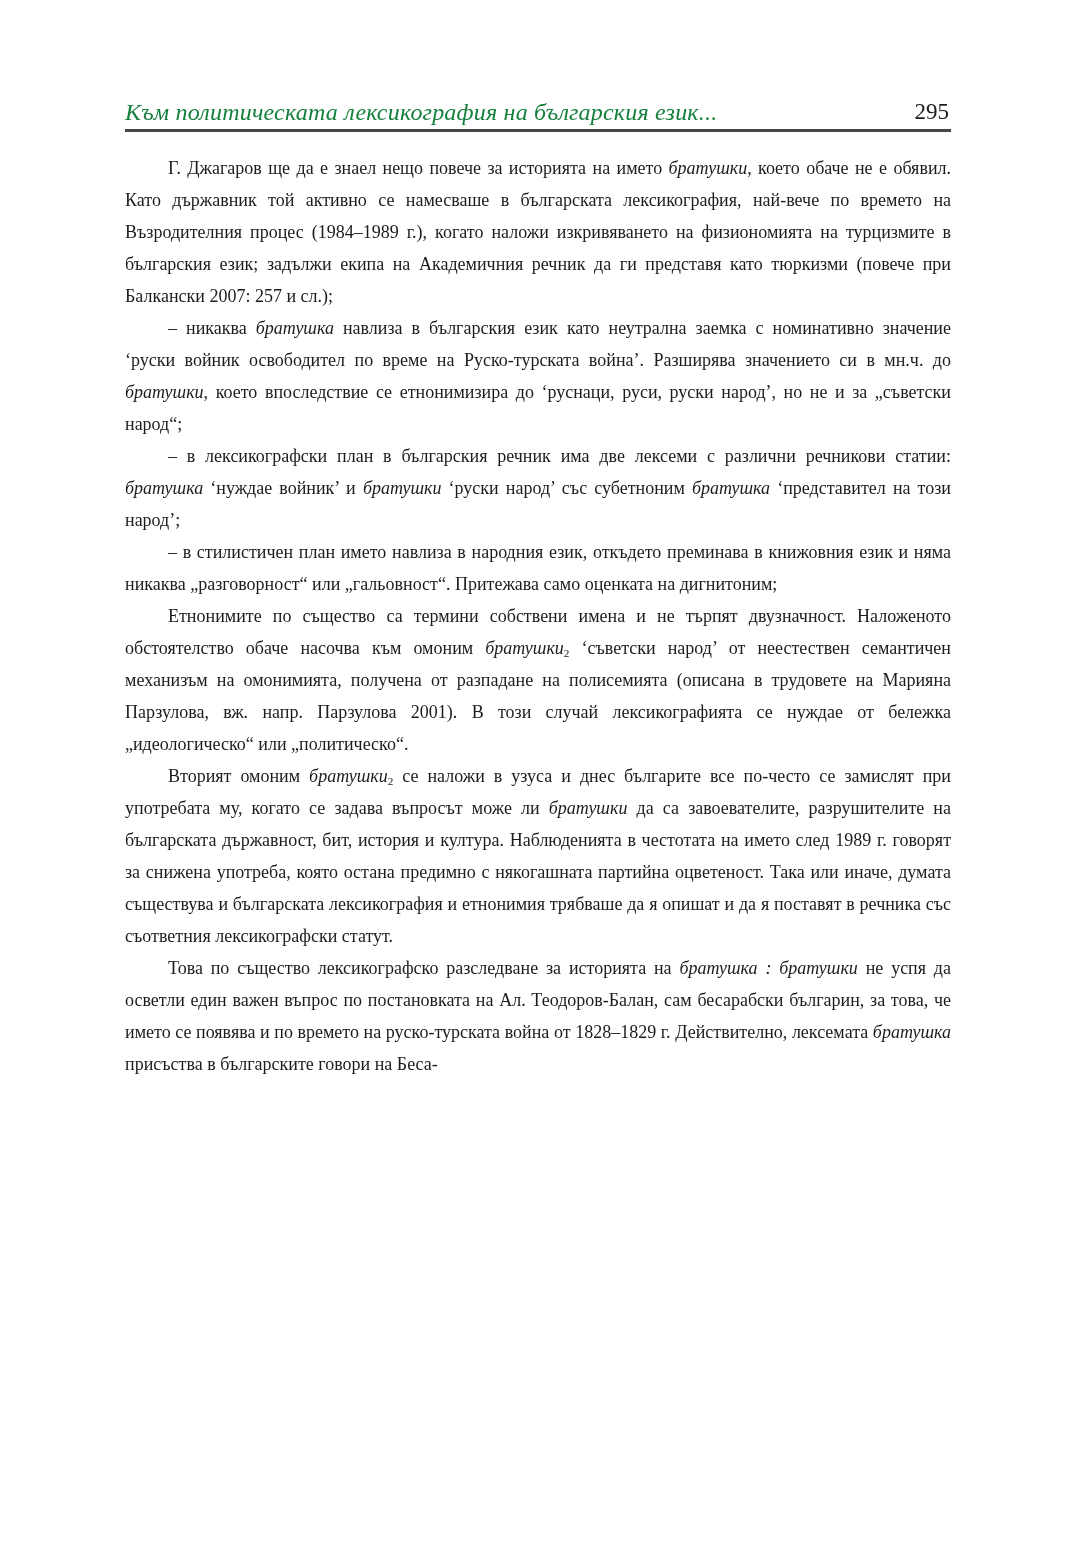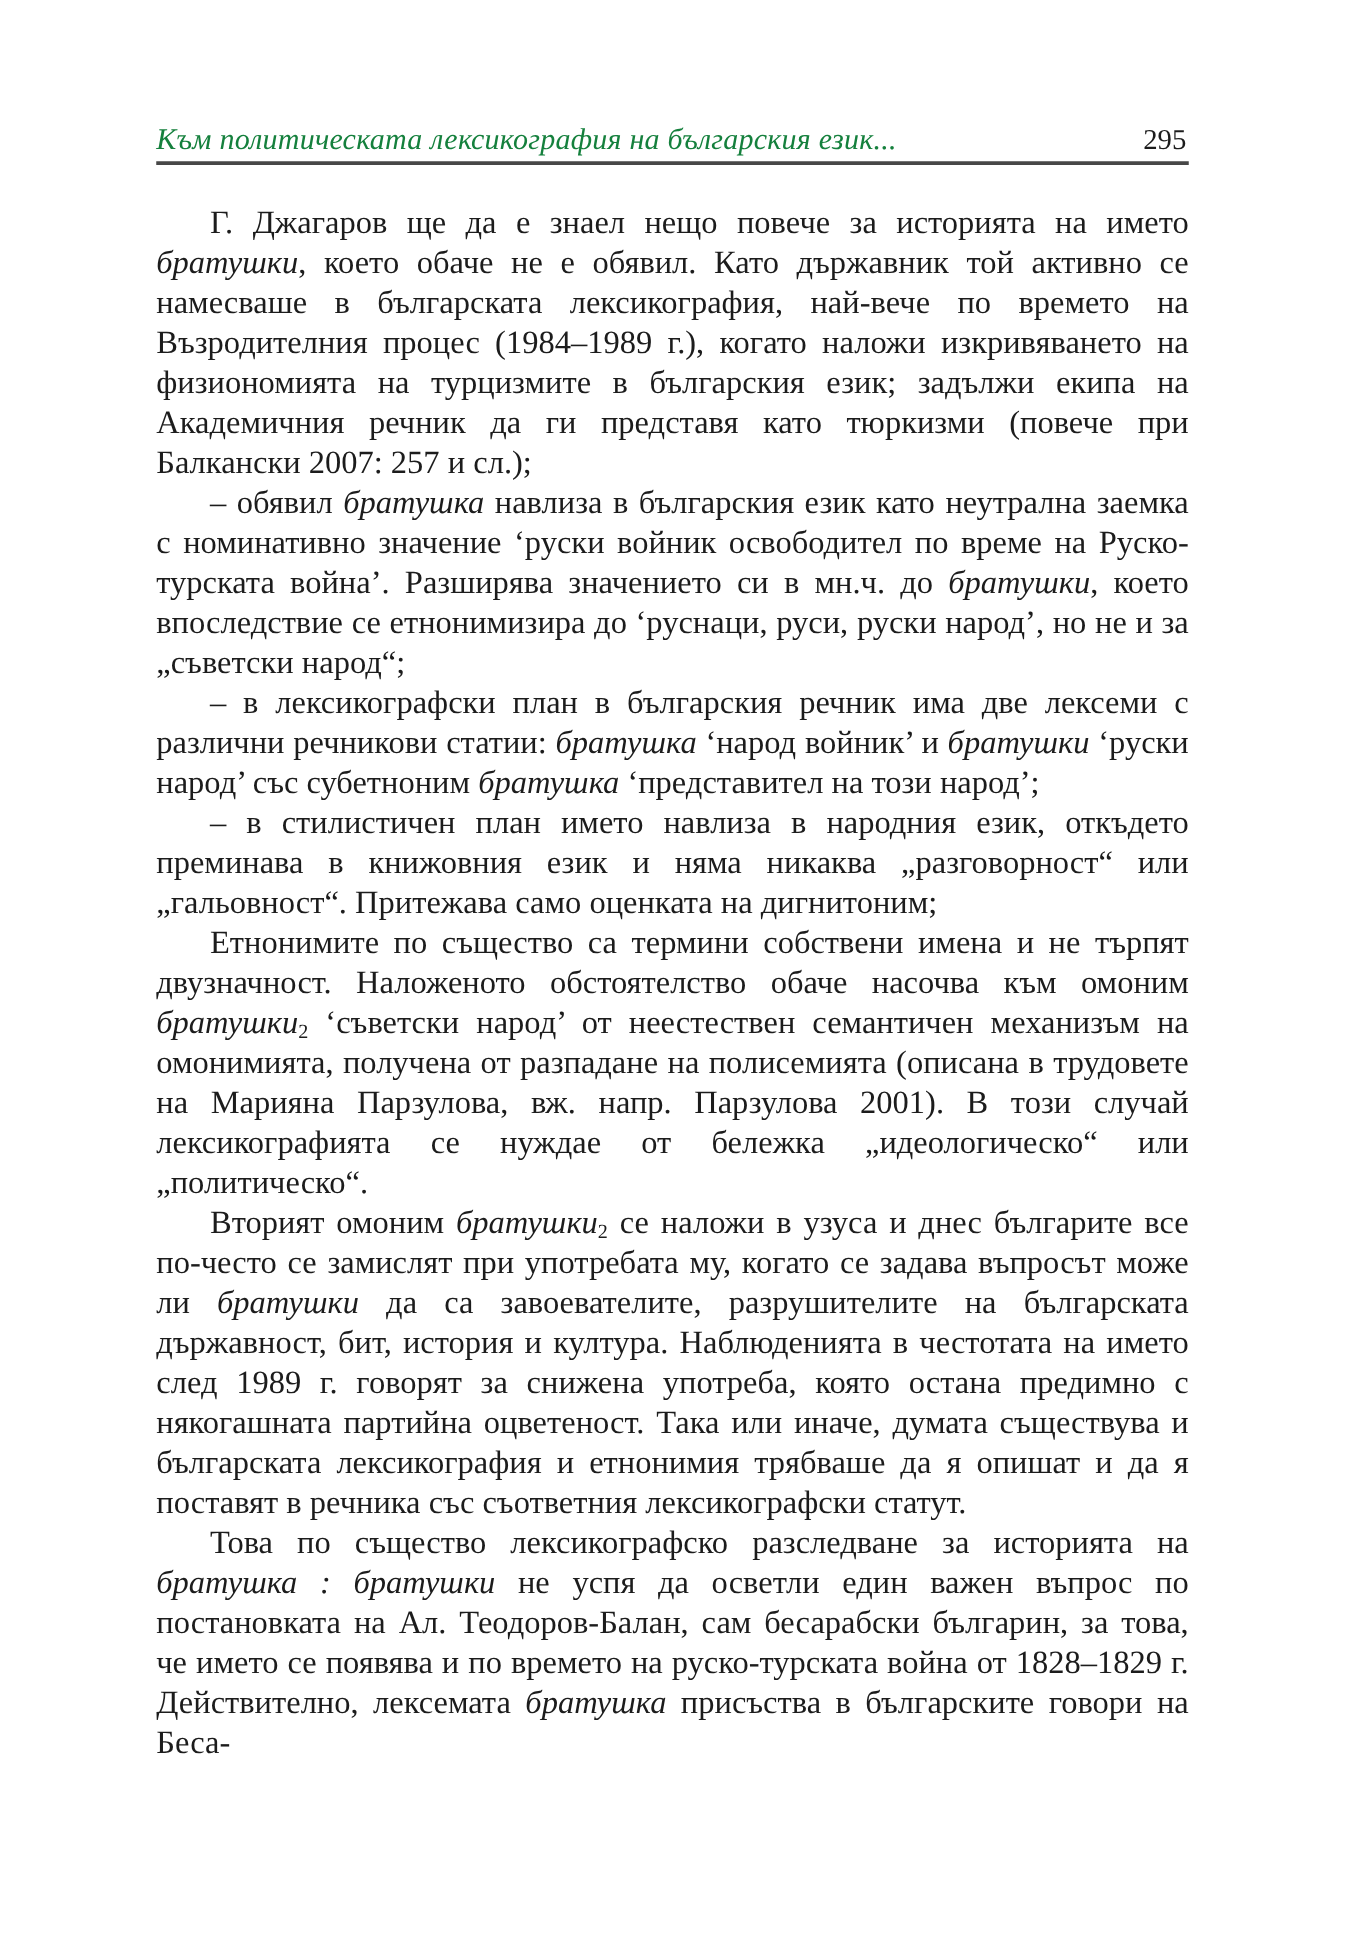--- a/index.html
+++ b/index.html
@@ -38,22 +38,22 @@
     font-size: 23px;
     font-style: normal;
     color: #1c1c1c;
   }
   .rule {
     height: 3px;
     background: #474747;
     margin-top: 1px;
   }
   .body-text {
-    margin-top: 30px;
-    font-size: 26px;
+    margin-top: 20px;
+    font-size: 18px;
     line-height: 32px;
     text-align: justify;
   }
   .body-text p {
     margin: 0;
     padding: 0;
     text-indent: 43px;
   }
   .body-text i { font-style: italic; }
   .body-text sub {
@@ -73,22 +73,22 @@
 
     <header class="running-header">
       <div class="rh-title">Към политическата лексикография на българския език...</div>
       <div class="rh-num">295</div>
     </header>
 
     <div class="rule"></div>
 
     <main class="body-text">
       <p><span>Г. Джагаров ще да е знаел нещо повече за историята на името </span><i>братушки</i><span>, което обаче не е обявил. Като държавник той активно се намесваше в българската лексикография, най-вече по времето на Възродителния процес (1984–1989 г.), когато наложи изкривяването на физиономията на турцизмите в българския език; задължи екипа на Академичния речник да ги представя като тюркизми (повече при Балкански 2007: 257 и сл.);</span></p>
-      <p><span>– обявил </span><i>братушка</i><span> навлиза в българския език като неутрална заемка с номинативно значение ‘руски войник освободител по време на Руско-турската война’. Разширява значението си в мн.ч. до </span><i>братушки</i><span>, което впоследствие се етнонимизира до ‘руснаци, руси, руски народ’, но не и за „съветски народ“;</span></p>
-      <p><span>– в лексикографски план в българския речник има две лексеми с различни речникови статии: </span><i>братушка</i><span> ‘народ войник’ и </span><i>братушки</i><span> ‘руски народ’ със субетноним </span><i>братушка</i><span> ‘представител на този народ’;</span></p>
+      <p><span>– никаква </span><i>братушка</i><span> навлиза в българския език като неутрална заемка с номинативно значение ‘руски войник освободител по време на Руско-турската война’. Разширява значението си в мн.ч. до </span><i>братушки</i><span>, което впоследствие се етнонимизира до ‘руснаци, руси, руски народ’, но не и за „съветски народ“;</span></p>
+      <p><span>– в лексикографски план в българския речник има две лексеми с различни речникови статии: </span><i>братушка</i><span> ‘нуждае войник’ и </span><i>братушки</i><span> ‘руски народ’ със субетноним </span><i>братушка</i><span> ‘представител на този народ’;</span></p>
       <p><span>– в стилистичен план името навлиза в народния език, откъдето преминава в книжовния език и няма никаква „разговорност“ или „гальовност“. Притежава само оценката на дигнитоним;</span></p>
       <p><span>Етнонимите по същество са термини собствени имена и не търпят двузначност. Наложеното обстоятелство обаче насочва към омоним </span><i>братушки</i><sub>2</sub><span> ‘съветски народ’ от неестествен семантичен механизъм на омонимията, получена от разпадане на полисемията (описана в трудовете на Марияна Парзулова, вж. напр. Парзулова 2001). В този случай лексикографията се нуждае от бележка „идеологическо“ или „политическо“.</span></p>
       <p><span>Вторият омоним </span><i>братушки</i><sub>2</sub><span> се наложи в узуса и днес българите все по-често се замислят при употребата му, когато се задава въпросът може ли </span><i>братушки</i><span> да са завоевателите, разрушителите на българската държавност, бит, история и култура. Наблюденията в честотата на името след 1989 г. говорят за снижена употреба, която остана предимно с някогашната партийна оцветеност. Така или иначе, думата съществува и българската лексикография и етнонимия трябваше да я опишат и да я поставят в речника със съответния лексикографски статут.</span></p>
       <p><span>Това по същество лексикографско разследване за историята на </span><i>братушка : братушки</i><span> не успя да осветли един важен въпрос по постановката на Ал. Теодоров-Балан, сам бесарабски българин, за това, че името се появява и по времето на руско-турската война от 1828–1829 г. Действително, лексемата </span><i>братушка</i><span> присъства в българските говори на Беса-</span></p>
     </main>
 
   </div>
 </div>
 
 </body></html>

